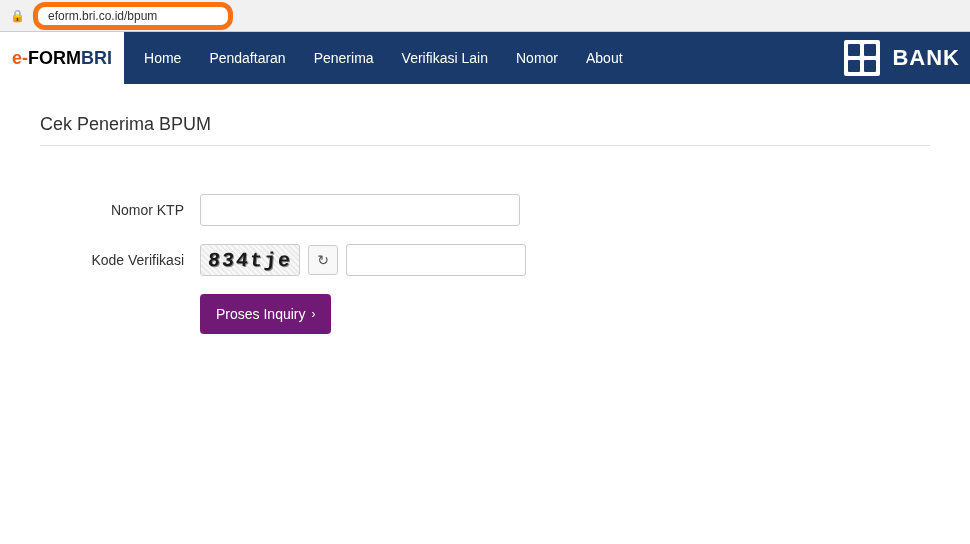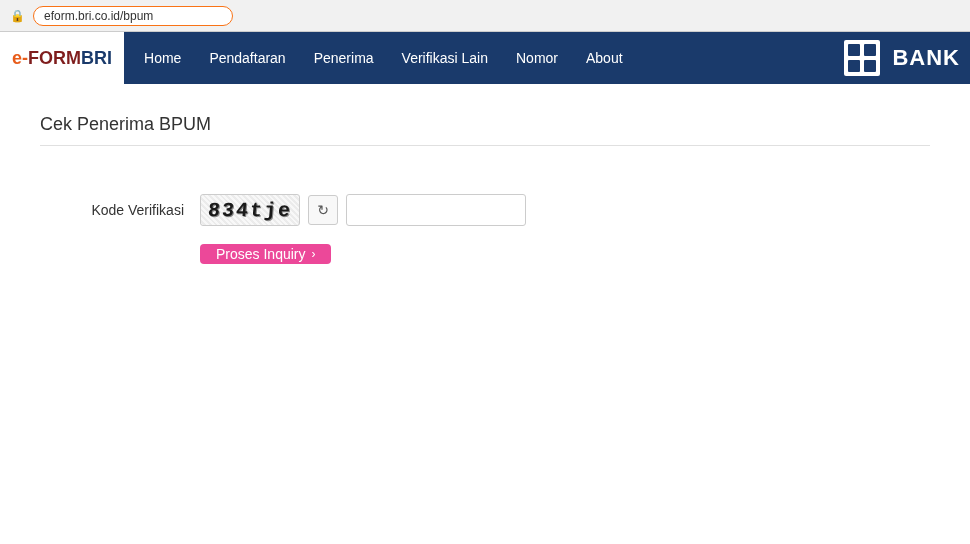--- a/index.html
+++ b/index.html
@@ -14,21 +14,21 @@
       align-items: center;
       gap: 8px;
       height: 32px;
     }
     .browser-bar .lock-icon {
       color: #555;
       font-size: 12px;
     }
     .browser-bar .url-bar {
       background: #fff;
-      border: 1px solid #f97316;
+      border: 5px solid #f97316;
       border-radius: 12px;
       padding: 2px 10px;
       font-size: 12px;
       color: #333;
       min-width: 200px;
     }
 
     
     .navbar {
       background: #1a3a6b;
@@ -42,21 +42,21 @@
       padding: 6px 12px;
       display: flex;
       align-items: center;
       height: 100%;
       font-size: 18px;
       font-weight: bold;
       letter-spacing: 0;
       white-space: nowrap;
     }
     .brand-e { color: #e85c1a; }
-    .brand-form { color: #7f1d1d; }
+    .brand-form { color: #000000; }
     .brand-bri { color: #1a3a6b; font-weight: 900; }
 
     .navbar-links {
       display: flex;
       align-items: center;
       gap: 4px;
       padding: 0 8px;
       flex: 1;
     }
     .navbar-links a {
@@ -193,25 +193,25 @@
       border-radius: 3px;
       height: 32px;
       width: 180px;
       padding: 4px 8px;
       font-size: 14px;
       outline: none;
     }
 
     
     .btn-primary {
-      background: #ec4899;
+      background: #701a75;
       color: #fff;
       border: none;
       border-radius: 4px;
-      padding: 2px 16px;
+      padding: 12px 16px;
       font-size: 14px;
       cursor: pointer;
       display: flex;
       align-items: center;
       gap: 6px;
       margin-left: 160px;
     }
     .btn-primary .arrow { font-size: 12px; }
   </style>
 </head>
@@ -249,20 +249,24 @@
       <span class="bank-text">BANK</span>
     </div>
   </div>
 </nav>
 
 <div class="content">
   <h2 class="page-title">Cek Penerima BPUM</h2>
 
   <div class="form-section">
 
+    <div class="form-row">
+      <label class="form-label">Nomor KTP</label>
+      <input type="text" class="form-input" style="">
+    </div>
 
     <div class="form-row">
       <label class="form-label">Kode Verifikasi</label>
       <div class="captcha-area">
         <div class="captcha-image">
           <div class="captcha-noise"></div>
           <span class="captcha-text">834tje</span>
         </div>
         <button class="refresh-btn">
           <span>↻</span>

